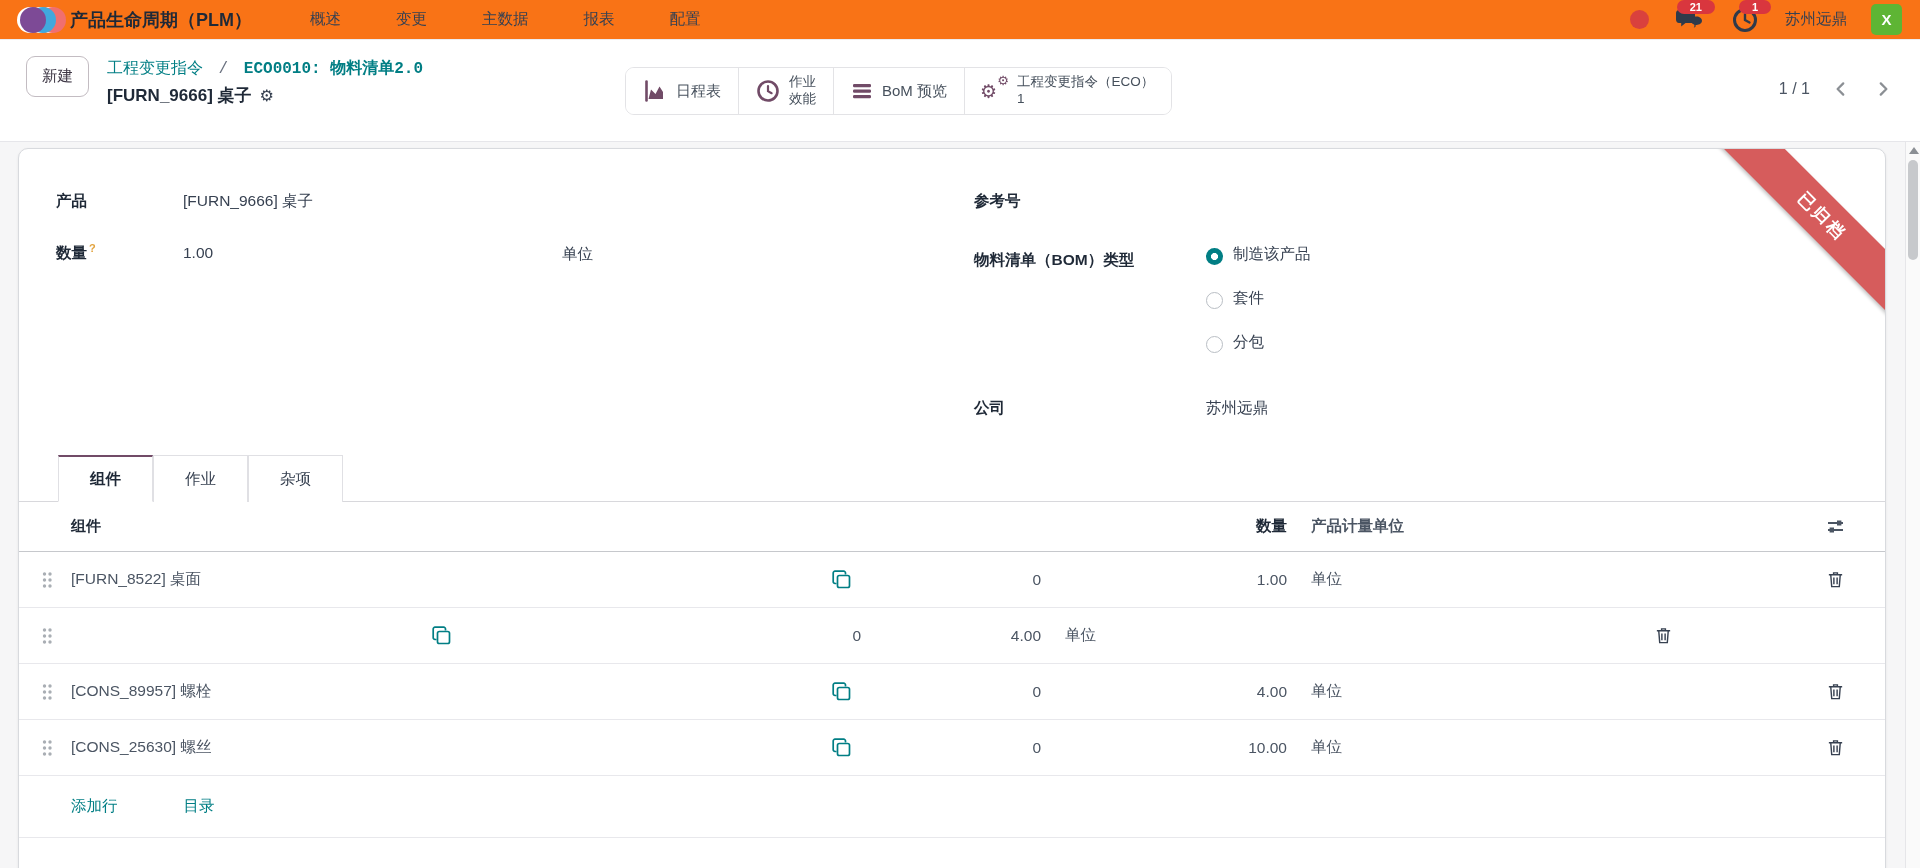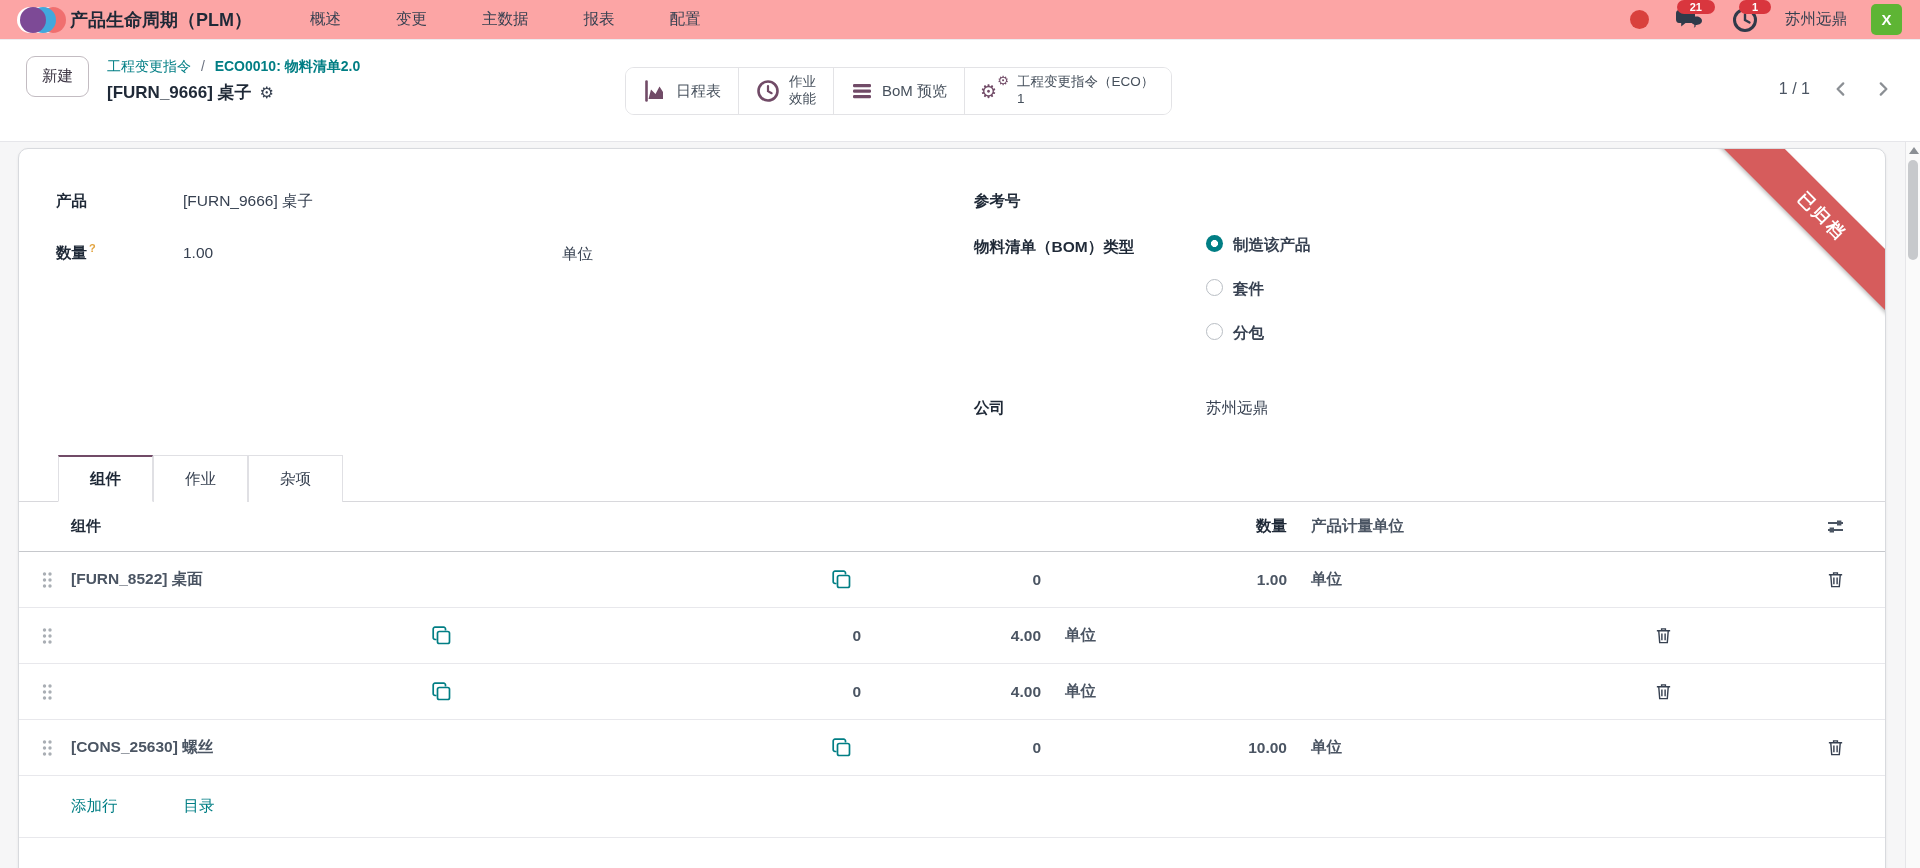--- a/index.html
+++ b/index.html
@@ -1,42 +1,42 @@
 <!DOCTYPE html>
 <html><head>
 <meta charset="utf-8">
 <style>
   * { box-sizing: border-box; margin: 0; padding: 0; }
   html,body { width:1920px; height:868px; overflow:hidden; }
   body { font-family: "Liberation Sans", "DejaVu Sans", sans-serif; font-size:15px; color:#374151; background:#fff; }
   .root { position:relative; width:1920px; height:868px; overflow:hidden; }
 
   
-  .navbar { height:40px; display:flex; align-items:center; padding:0 18px 0 20px; background:#fca5a5; border-bottom:1px solid #ececf0; position:relative; z-index:5; }
+  .navbar { height:40px; display:flex; align-items:center; padding:0 18px 0 20px; background:#f97316; border-bottom:1px solid #ececf0; position:relative; z-index:5; }
   .logo { position:relative; width:40px; height:28px; margin-right:10px; cursor:pointer; }
   .logo i { position:absolute; top:1px; width:26px; height:26px; border-radius:50%; box-shadow:-3px 0 0 #fff; }
   .logo .c1 { left:0;  background:#7d4a96; z-index:3; }
   .logo .c2 { left:10px; background:#41a8dd; z-index:2; }
   .logo .c3 { left:20px; background:#f06f6f; z-index:1; }
   .app-name { font-size:18px; font-weight:700; color:#1f2937; margin-right:58px; cursor:pointer; }
   .nav-menu { display:flex; gap:55px; }
   .nav-menu .mi { color:#374151; font-size:15.5px; cursor:pointer; }
   .systray { margin-left:auto; display:flex; align-items:center; gap:24px; }
   .red-dot { width:19px; height:19px; border-radius:50%; background:#d9413d; }
   .tray-ico { position:relative; width:32px; height:32px; display:flex; align-items:center; justify-content:center; }
   .badge { position:absolute; top:-4px; right:-10px; background:#d9363e; color:#fff; font-size:11px; font-weight:700; border-radius:9px; padding:1px 13px; min-width:18px; }
   .user-name { font-size:15.5px; color:#374151; }
   .avatar { width:31px; height:31px; border-radius:5px; background:#5eb534; color:#fff; font-weight:700; font-size:15px; display:flex; align-items:center; justify-content:center; cursor:pointer; }
 
   
   .cpanel { position:relative; height:101px; background:#fff; padding:0 26px; }
   .cpanel-left { position:absolute; left:26px; top:16px; display:flex; align-items:flex-start; gap:18px; }
   .btn-new { background:#fff; border:1px solid #c3bcc2; border-radius:9px; padding:9px 15px; font-size:15.5px; color:#3f3846; cursor:pointer; font-family:inherit; }
   .bc { padding-top:2px; }
-  .bc-line1 { font-size:14px; }
+  .bc-line1 { font-size:16px;font-family:Liberation Mono, monospace; }
   .bc-link { color:#017e84; cursor:pointer; text-decoration:none; }
   .bc-sep { color:#6b7280; margin:0 6px; }
   .bc-current { color:#017e84; font-weight:700; }
   .bc-line2 { margin-top:5px; font-size:17px; font-weight:700; color:#1f2937; display:flex; align-items:center; gap:8px; }
   .gear-glyph { font-family:"DejaVu Sans", sans-serif; font-size:16px; color:#374151; font-weight:400; cursor:pointer; }
 
   .stat-group { position:absolute; left:625px; top:27px; height:48px; display:flex; background:#fff; border:1px solid #e3e3e6; border-radius:9px; overflow:hidden; }
   .stat-btn { display:flex; align-items:center; gap:9px; padding:0 17px; border-right:1px solid #e3e3e6; cursor:pointer; background:#fff; }
   .stat-btn:last-child { border-right:none; }
   .stat-txt { color:#46505c; font-size:15px; line-height:1.1; }
@@ -61,37 +61,37 @@
   .fvalue { font-size:15.5px; color:#374151; }
   .help { font-size:11px; vertical-align:super; margin-left:2px; font-weight:700; }
   .help.blue { color:#2e9dc3; }
   .help.orange { color:#e2a33e; }
   .qty-wrap { display:flex; }
   .qty-val { width:379px; }
 
   .rcol { position:absolute; left:955px; top:42px; width:700px; }
   .rrow { display:flex; align-items:baseline; margin-bottom:23px; }
   .rlabel { width:232px; font-weight:700; color:#1f2937; font-size:15.5px; flex-shrink:0; }
-  .radio-group .rad-row { display:flex; align-items:flex-start; height:30px; margin-bottom:14px;font-weight:bold; }
+  .radio-group .rad-row { display:flex; align-items:flex-end; height:30px; margin-bottom:14px; }
   .radio { width:17px; height:17px; border-radius:50%; margin-right:10px; cursor:pointer; border:1px solid #b9bec4; background:#fff; flex-shrink:0; }
   .radio.checked { border:none; background:radial-gradient(circle at 50% 50%, #fff 0 3.2px, #017e84 3.8px); }
   .rad-label { font-size:15.5px; color:#374151; cursor:pointer; }
   .company-row { margin-top:31px; }
 
   
   .tabbar { height:47px; border-bottom:1px solid #d8d8dc; display:flex; align-items:stretch; padding-left:39px; }
   .tab { padding:0 31px; display:flex; align-items:center; font-size:15.5px; color:#374151; border:1px solid #e0e0e4; border-bottom:none; cursor:pointer; background:#fff; margin-bottom:-1px; }
   .tab.active { font-weight:700; color:#1f2937; border-top:2px solid #714B67; border-bottom:1px solid #fff; }
 
   
   .tbl { width:100%; }
   .tgrid { display:grid; grid-template-columns:30px 740px 60px 180px 246px 214px 1fr 40px; align-items:center; padding:0 30px 0 22px; }
   .thead { height:50px; border-bottom:1px solid #c6c8cc; }
   .th { font-weight:700; color:#1f2937; font-size:15px; }
-  .trow { height:56px; border-bottom:1px solid #e8e8ec;font-weight:bold; }
+  .trow { height:56px; border-bottom:1px solid #e8e8ec; }
   .cell-name { color:#4b5563; font-size:15.5px; cursor:pointer; }
   .cell-right { text-align:right; padding-right:10px; color:#4b5563; font-size:15.5px; }
   .cell-uom { padding-left:14px; color:#4b5563; font-size:15.5px; }
   .icon-btn { background:none; border:none; cursor:pointer; display:flex; align-items:center; justify-content:center; padding:4px; }
   .handle { cursor:grab; display:flex; align-items:center; }
   .tfoot { height:62px; display:flex; align-items:center; gap:66px; padding-left:52px; border-bottom:1px solid #e8e8ec; }
   .link { color:#017e84; font-size:15.5px; cursor:pointer; text-decoration:none; }
 
   
   .scrollbar { position:absolute; right:0; top:0; width:15px; height:100%; background:#fafafa; border-left:1px solid #e6e6e9; }
@@ -346,20 +346,21 @@
                 <g fill="#a9aeb4">
                   <circle cx="3.5" cy="4" r="1.7"></circle>
                   <circle cx="9" cy="4" r="1.7"></circle>
                   <circle cx="3.5" cy="10" r="1.7"></circle>
                   <circle cx="9" cy="10" r="1.7"></circle>
                   <circle cx="3.5" cy="16" r="1.7"></circle>
                   <circle cx="9" cy="16" r="1.7"></circle>
                 </g>
               </svg>
             </span>
+          <span class="cell-name">[CONS_89957] 螺栓</span>
           <button class="icon-btn">
               <svg width="21" height="21" viewBox="0 0 21 21">
                 <path d="M14.5 5.5V4a1.8 1.8 0 0 0-1.8-1.8H4A1.8 1.8 0 0 0 2.2 4v8.7A1.8 1.8 0 0 0 4 14.5h1.5" fill="none" stroke="#017e84" stroke-width="1.7"></path>
                 <rect x="6.5" y="6.5" width="12" height="12" rx="1.8" fill="none" stroke="#017e84" stroke-width="1.7"></rect>
               </svg>
             </button>
           <span class="cell-right">0</span>
           <span class="cell-right">4.00</span>
           <span class="cell-uom">单位</span>
           <span></span>

